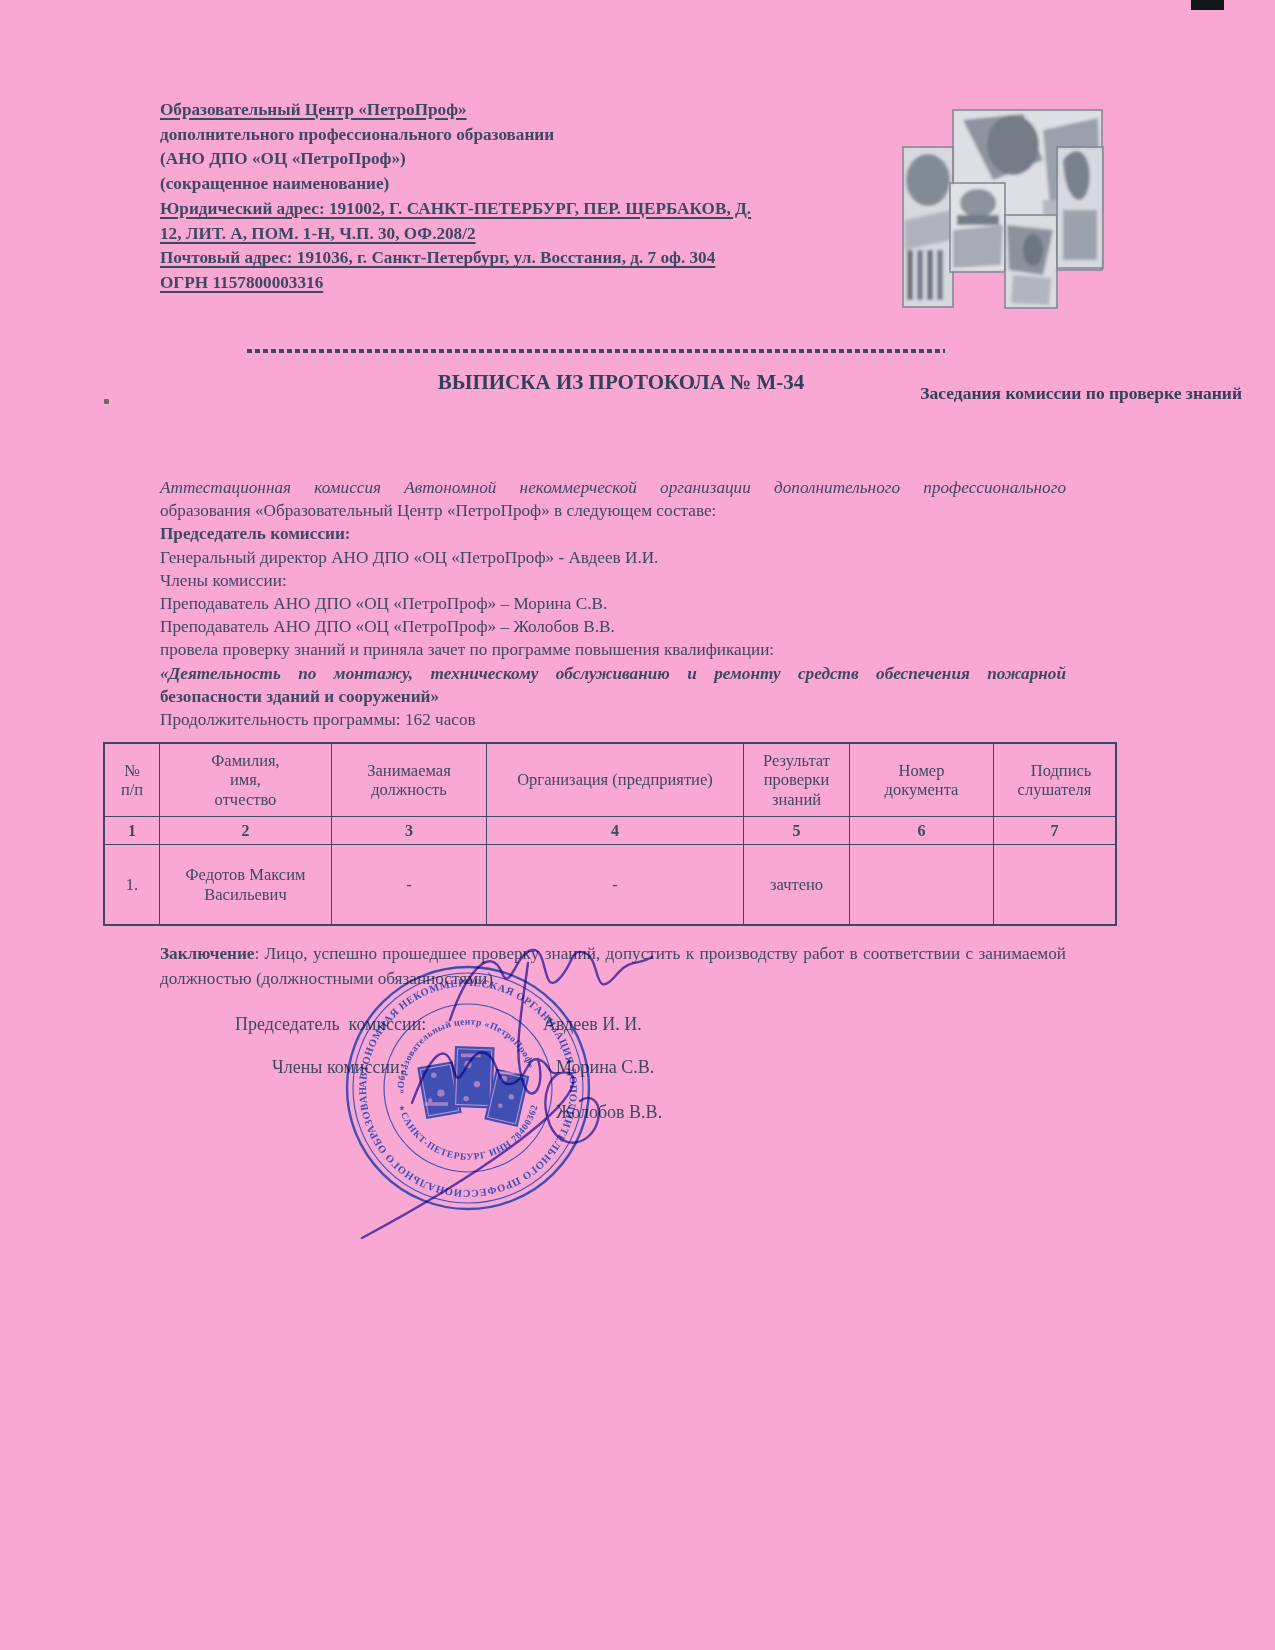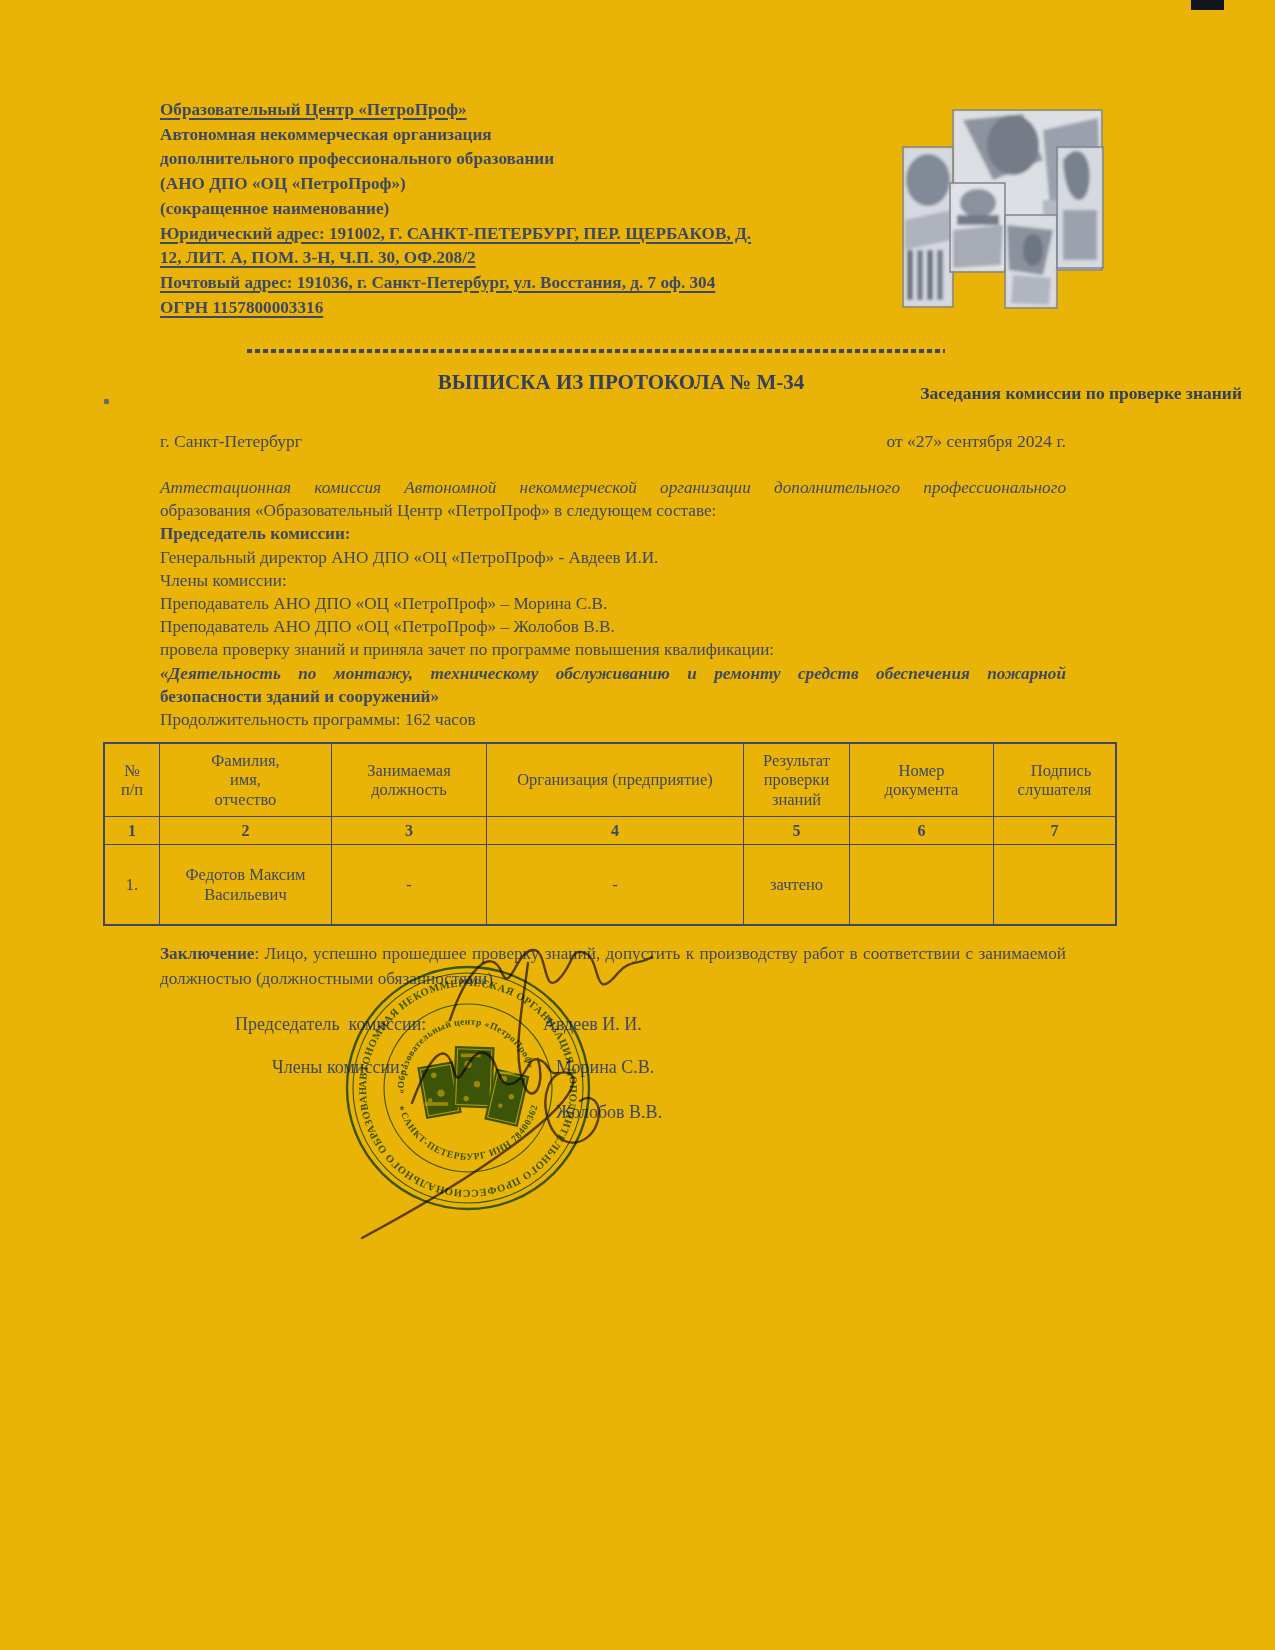--- a/index.html
+++ b/index.html
@@ -1,17 +1,17 @@
 <!DOCTYPE html>
 <html><head>
 <meta charset="utf-8">
 <style>
   html,body{margin:0;padding:0;background:#e8e8e8;}
   .page{
-    position:relative;width:1275px;height:1650px;background:#eab308;
+    position:relative;width:1275px;height:1650px;background:#f9a8d4;
     font-family:"Liberation Serif","DejaVu Serif",serif;color:#3d4964;overflow:hidden;
   }
   .abs{position:absolute;}
   
   .letterhead{left:160px;top:98px;width:720px;font-size:17.2px;line-height:24.7px;font-weight:bold;}
   .lh-line{white-space:nowrap;}
   .u{text-decoration:underline;text-decoration-thickness:1.5px;text-underline-offset:3px;}
   
   .dashes{left:247px;top:349px;width:698px;height:4px;
     background:repeating-linear-gradient(90deg,#3d4964 0 5px,transparent 5px 8px);}
@@ -48,26 +48,25 @@
 </head>
 <body>
 
 <div class="page">
 
   <div class="abs artifact-bar"></div>
   <div class="abs ink-dot"></div>
 
   <div class="abs letterhead">
     <div class="lh-line u">Образовательный Центр «ПетроПроф»</div>
-    <div class="lh-line">Автономная некоммерческая организация</div>
     <div class="lh-line">дополнительного профессионального образовании</div>
     <div class="lh-line">(АНО ДПО «ОЦ «ПетроПроф»)</div>
     <div class="lh-line">(сокращенное наименование)</div>
     <div class="lh-line u">Юридический адрес: 191002, Г. САНКТ-ПЕТЕРБУРГ, ПЕР. ЩЕРБАКОВ, Д.</div>
-    <div class="lh-line u">12, ЛИТ. А, ПОМ. 3-Н, Ч.П. 30, ОФ.208/2</div>
+    <div class="lh-line u">12, ЛИТ. А, ПОМ. 1-Н, Ч.П. 30, ОФ.208/2</div>
     <div class="lh-line u">Почтовый адрес: 191036, г. Санкт-Петербург, ул. Восстания, д. 7 оф. 304</div>
     <div class="lh-line u">ОГРН 1157800003316</div>
   </div>
 
   <svg class="abs" style="left:893px;top:100px;" width="218" height="212" viewBox="0 0 218 212">
     <defs>
       <filter id="blur1" x="-20%" y="-20%" width="140%" height="140%">
           <feGaussianBlur stdDeviation="1.6"></feGaussianBlur>
         </filter>
       <clipPath id="cpA">
@@ -130,24 +129,20 @@
       <rect x="170" y="110" width="34" height="50" fill="#9ba2ae"></rect>
     </g>
     <rect x="164" y="47" width="46" height="121" fill="none" stroke="#7f8692" stroke-width="1.5"></rect>
   </svg>
 
   <div class="abs dashes"></div>
 
   <div class="abs title-wrap">ВЫПИСКА ИЗ ПРОТОКОЛА № М-34</div>
   <div class="abs subtitle-wrap">Заседания комиссии по проверке знаний</div>
 
-  <div class="abs meta-row">
-    <span>г. Санкт-Петербург</span>
-    <span>от «27» сентября 2024 г.</span>
-  </div>
 
   <div class="abs body-block">
     <div class="bl jst">Аттестационная комиссия Автономной некоммерческой организации дополнительного профессионального</div>
     <div class="bl">образования «Образовательный Центр «ПетроПроф» в следующем составе:</div>
     <div class="bl b">Председатель комиссии:</div>
     <div class="bl">Генеральный директор АНО ДПО «ОЦ «ПетроПроф» - Авдеев И.И.</div>
     <div class="bl">Члены комиссии:</div>
     <div class="bl">Преподаватель АНО ДПО «ОЦ «ПетроПроф» – Морина С.В.</div>
     <div class="bl">Преподаватель АНО ДПО «ОЦ «ПетроПроф»  – Жолобов В.В.</div>
     <div class="bl">провела проверку знаний и приняла зачет по программе повышения квалификации:</div>

